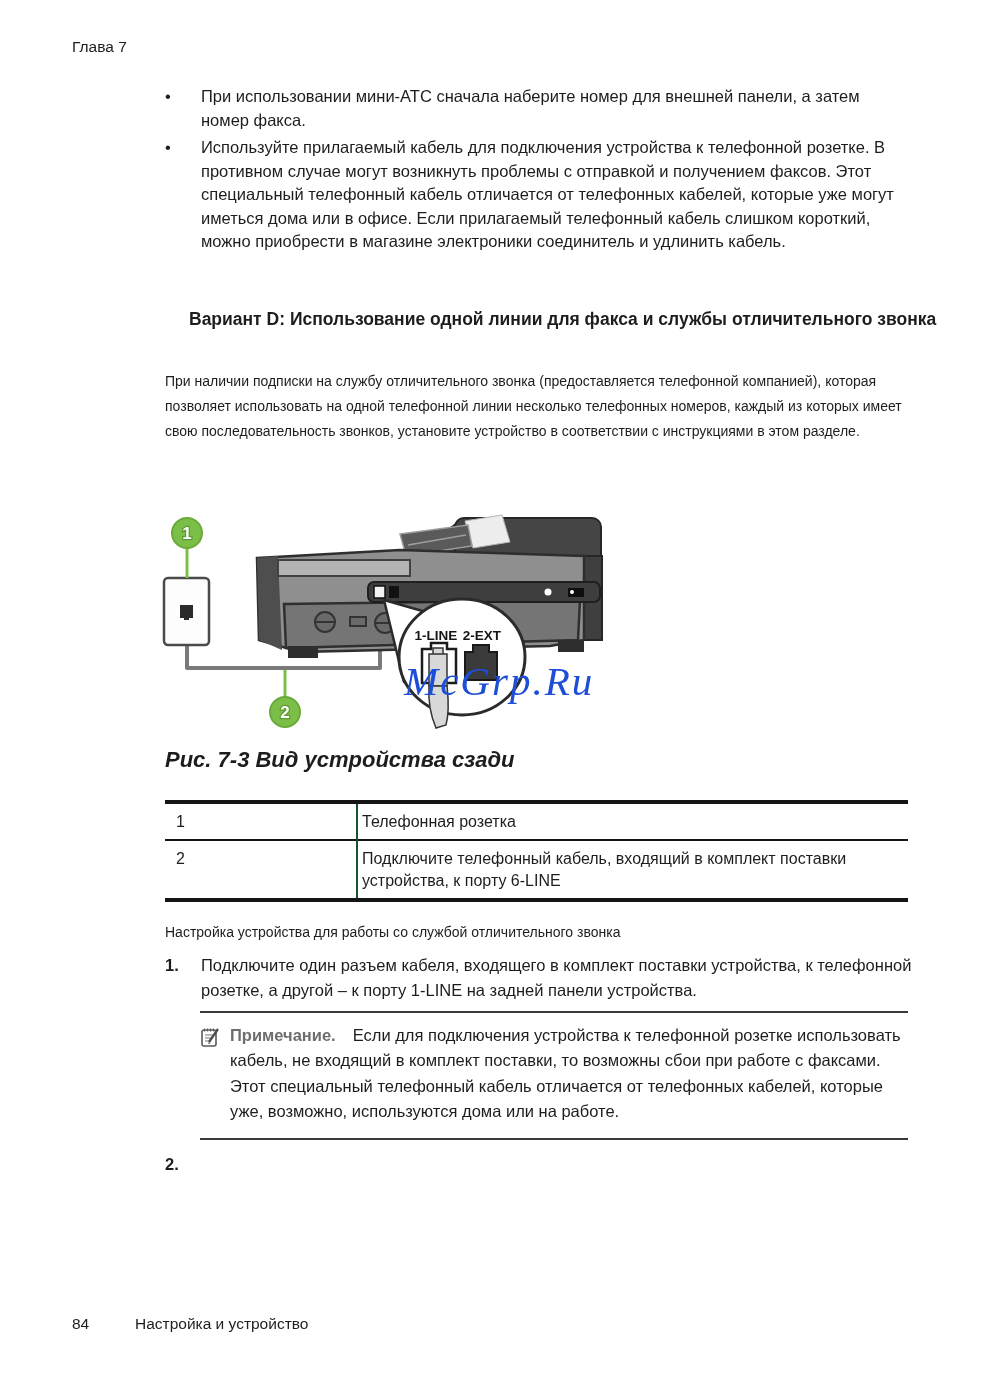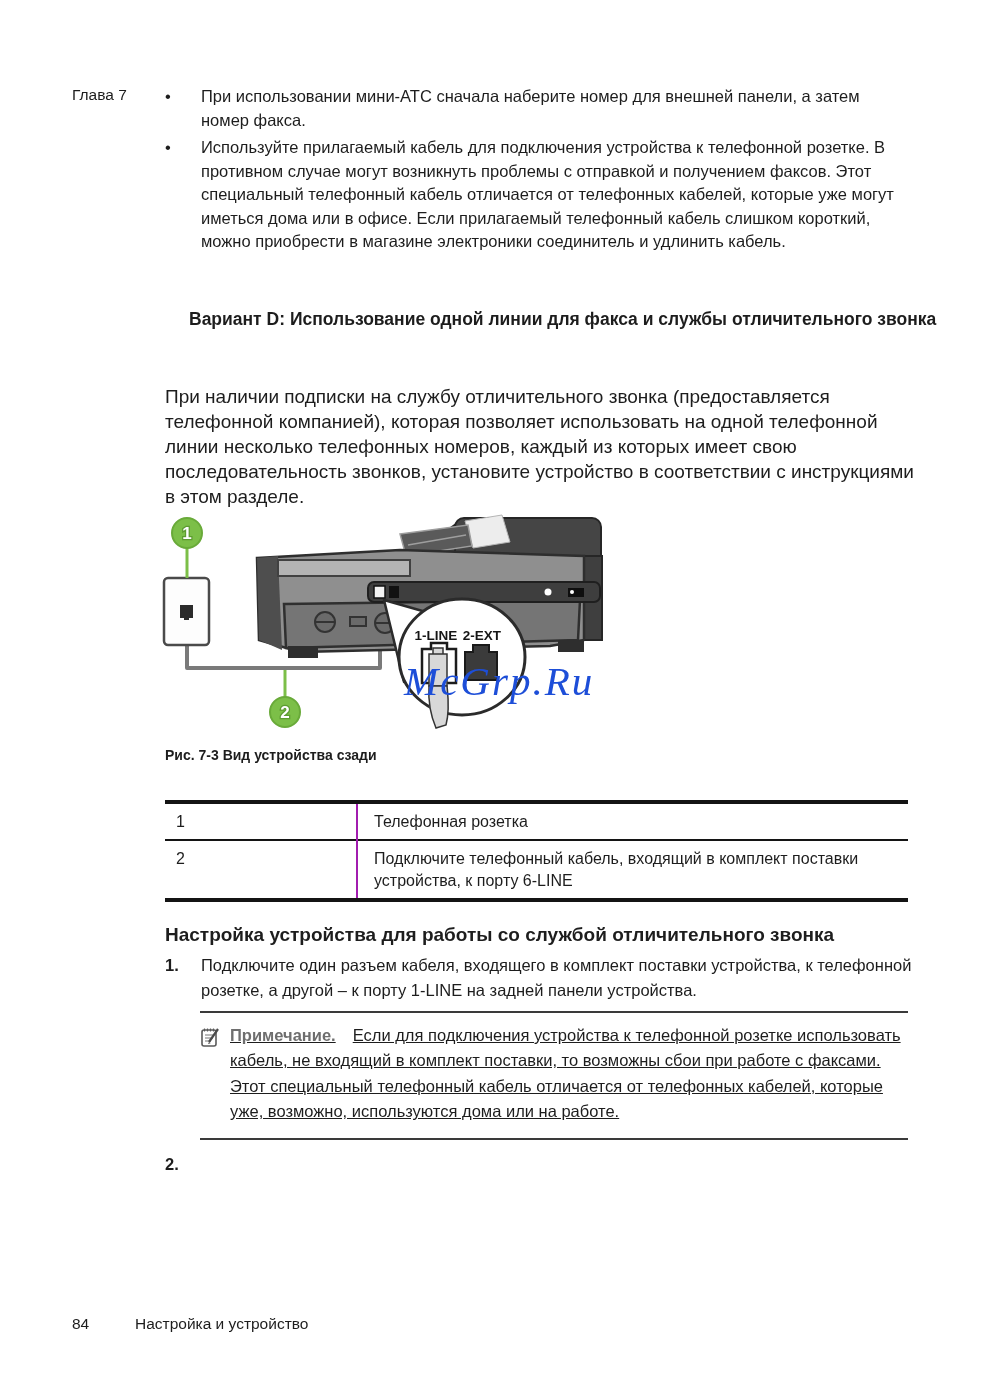--- a/index.html
+++ b/index.html
@@ -1,52 +1,52 @@
 <!DOCTYPE html>
 <html><head>
 <meta charset="utf-8">
 <style>
   html,body{margin:0;padding:0;background:#ffffff;}
   #page{position:relative;width:1000px;height:1385px;background:#ffffff;overflow:hidden;
         font-family:"Liberation Sans",sans-serif;color:#1d1d1d;}
   .abs{position:absolute;}
 
-  #chapter{left:72px;top:38px;font-size:15.5px;margin-top:48px;}
+  #chapter{left:72px;top:38px;font-size:15.5px;}
 
   #bullets{left:163px;top:85px;width:748px;}
   .bullet{display:flex;margin-bottom:4px;font-size:16.5px;line-height:23.5px;}
   .bullet .marker{flex:none;width:36px;padding-left:2px;}
 
   #variant-heading{left:165px;top:306px;width:762px;font-size:17.5px;font-weight:bold;line-height:26px;margin-left:24px;}
-  #variant-body{left:165px;top:384px;width:750px;font-size:19px;line-height:25px;}
+  #variant-body{left:165px;top:369px;width:750px;font-size:14px;line-height:25px;}
 
   #figure-svg{left:160px;top:512px;}
   #watermark{left:404px;top:657px;font-family:Liberation Serif, serif;font-style:italic;
              font-size:41px;color:#1d4ed8;letter-spacing:2px;white-space:nowrap;}
 
-  #caption{left:165px;top:747px;font-size:14px;font-weight:bold;}
+  #caption{left:165px;top:747px;font-size:22px;font-weight:bold;font-style:italic;}
 
   #legend{left:165px;top:800px;width:743px;}
   #legend table{border-collapse:collapse;width:100%;font-size:16px;
                 border-top:4px solid #141414;border-bottom:4px solid #141414;}
   #legend td{vertical-align:top;padding:7px 0 6px;line-height:22px;}
   #legend td.num{width:180px;padding-left:11px;}
-  #legend td.desc{border-left:2px solid #a21caf;padding-left:16px;padding-right:10px;}
+  #legend td.desc{border-left:2px solid #14532d;padding-left:4px;padding-right:10px;}
   #legend tr + tr td{border-top:2px solid #141414;}
 
-  #setup-heading{left:165px;top:924px;width:770px;font-size:19px;font-weight:bold;}
+  #setup-heading{left:165px;top:924px;width:770px;font-size:14px;font-weight:normal;}
 
   .step{left:165px;width:748px;font-size:16.5px;line-height:25px;display:flex;}
   .step .num{flex:none;width:36px;font-weight:bold;}
   #step1{top:953px;}
   #step2{top:1152px;}
 
   #note{left:200px;top:1011px;width:708px;border-top:2px solid #3a3a3a;border-bottom:2px solid #3a3a3a;
         padding:10px 0 13px;font-size:16.5px;line-height:25.4px;}
-  .note-inner{position:relative;padding-left:30px;text-decoration:underline;}
+  .note-inner{position:relative;padding-left:30px;}
   .note-icon{position:absolute;left:0;top:3px;}
   .note-label{font-weight:bold;color:#6e6e6e;margin-right:17px;}
 
   #footer-num{left:72px;top:1315px;font-size:15.5px;}
   #footer-title{left:135px;top:1315px;font-size:15.5px;}
 
   svg text.portlabel{font-family:"Liberation Sans",sans-serif;font-weight:bold;font-size:13.5px;fill:#151515;}
   svg text.badge{font-family:"Liberation Sans",sans-serif;font-weight:bold;font-size:17px;fill:#ffffff;
                  paint-order:stroke;stroke:#5d9b31;stroke-width:2.5px;}
 </style>

